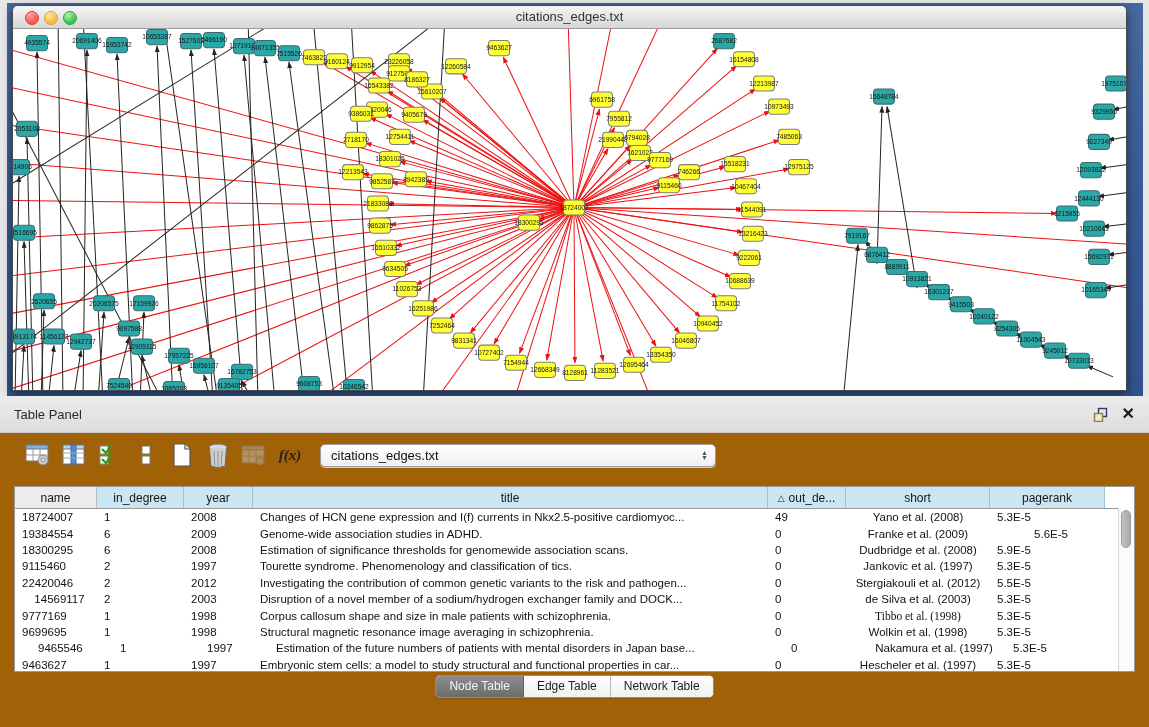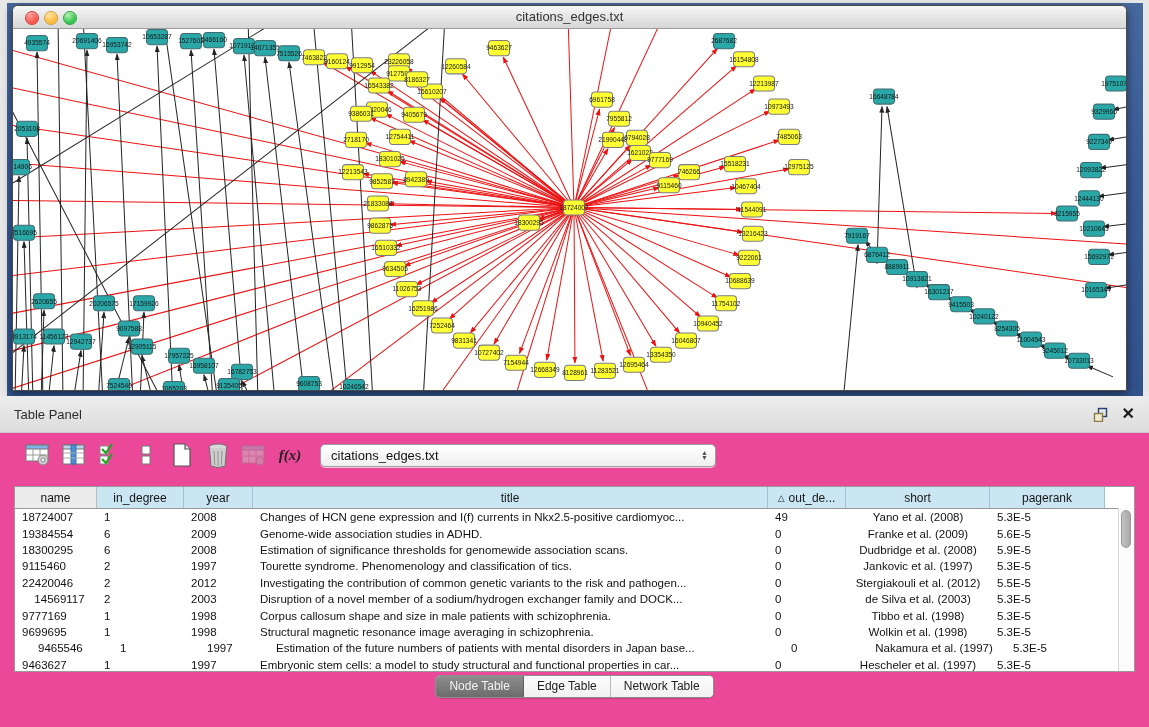--- a/index.html
+++ b/index.html
@@ -17,21 +17,21 @@
       background:linear-gradient(#f6f6f6,#d6d6d6);border-bottom:1px solid #9c9c9c;}
   .win-title{text-align:center;line-height:22px;font-size:13px;color:#333;}
   .tl{position:absolute;top:5px;width:12px;height:12px;border-radius:50%;box-shadow:inset 0 1px 1px rgba(255,255,255,.5);}
   .tl.red{left:12px;background:radial-gradient(circle at 35% 30%,#ff9d97,#f95a50 60%);border:1px solid #ce3a35;}
   .tl.yellow{left:31px;background:radial-gradient(circle at 35% 30%,#ffe3a0,#fbbd41 60%);border:1px solid #d19c32;}
   .tl.green{left:50px;background:radial-gradient(circle at 35% 30%,#b2f0a6,#38c553 60%);border:1px solid #2aa03c;}
   .graph-canvas{flex:1;position:relative;background:#fff;}
   .graph-canvas svg{position:absolute;left:0;top:0;width:100%;height:100%;}
 
   
-  .table-panel{position:absolute;left:0;top:396px;width:1149px;height:331px;background:#ec4899;}
+  .table-panel{position:absolute;left:0;top:396px;width:1149px;height:331px;background:#a16207;}
   .tp-header{height:37px;background:linear-gradient(#ececec,#dddddd);border-bottom:1px solid #c9c9c9;
       display:flex;align-items:center;padding:0 14px;box-sizing:border-box;}
   .tp-title{font-size:13px;color:#2b2b2b;}
   .tp-icons{margin-left:auto;display:flex;align-items:center;gap:14px;}
   .tp-close{font-size:16px;font-weight:bold;color:#1c1c1c;line-height:14px;cursor:default;}
 
   .toolbar{height:44px;display:flex;align-items:center;padding:0 22px;gap:4px;}
   .tbtn{width:32px;height:32px;display:flex;align-items:center;justify-content:center;border-radius:4px;}
   .fx{font-family:"Liberation Serif",serif;font-style:italic;font-weight:bold;font-size:15px;color:#222;}
   .dropdown{width:396px;height:23px;margin-left:10px;border:1px solid #9e9e9e;border-radius:5px;
@@ -786,21 +786,21 @@
           <div class="td center" style="width: 144px;">Yano et al. (2008)</div>
           <div class="td" style="width: 115px;">5.3E-5</div>
         </div>
         <div class="tr">
           <div class="td" style="width: 82px;">19384554</div>
           <div class="td" style="width: 87px;">6</div>
           <div class="td" style="width: 69px;">2009</div>
           <div class="td" style="width: 515px;">Genome-wide association studies in ADHD.</div>
           <div class="td" style="width: 78px;">0</div>
           <div class="td center" style="width: 144px;">Franke et al. (2009)</div>
-          <div class="td" style="width: 115px;">5.6E-5</div>
+          <div class="td" style="width: 115px; text-align: center;">5.6E-5</div>
         </div>
         <div class="tr">
           <div class="td" style="width: 82px;">18300295</div>
           <div class="td" style="width: 87px;">6</div>
           <div class="td" style="width: 69px;">2008</div>
           <div class="td" style="width: 515px;">Estimation of significance thresholds for genomewide association scans.</div>
           <div class="td" style="width: 78px;">0</div>
           <div class="td center" style="width: 144px;">Dudbridge et al. (2008)</div>
           <div class="td" style="width: 115px;">5.9E-5</div>
         </div>
@@ -830,21 +830,21 @@
           <div class="td" style="width: 78px;">0</div>
           <div class="td center" style="width: 144px;">de Silva et al. (2003)</div>
           <div class="td" style="width: 115px;">5.3E-5</div>
         </div>
         <div class="tr">
           <div class="td" style="width: 82px;">9777169</div>
           <div class="td" style="width: 87px;">1</div>
           <div class="td" style="width: 69px;">1998</div>
           <div class="td" style="width: 515px;">Corpus callosum shape and size in male patients with schizophrenia.</div>
           <div class="td" style="width: 78px;">0</div>
-          <div class="td center" style="width: 144px;">Tibbo et al. (1998)</div>
+          <div class="td center" style="width: 144px; font-family: Liberation Serif, serif;">Tibbo et al. (1998)</div>
           <div class="td" style="width: 115px;">5.3E-5</div>
         </div>
         <div class="tr">
           <div class="td" style="width: 82px;">9699695</div>
           <div class="td" style="width: 87px;">1</div>
           <div class="td" style="width: 69px;">1998</div>
           <div class="td" style="width: 515px;">Structural magnetic resonance image averaging in schizophrenia.</div>
           <div class="td" style="width: 78px;">0</div>
           <div class="td center" style="width: 144px;">Wolkin et al. (1998)</div>
           <div class="td" style="width: 115px;">5.3E-5</div>

